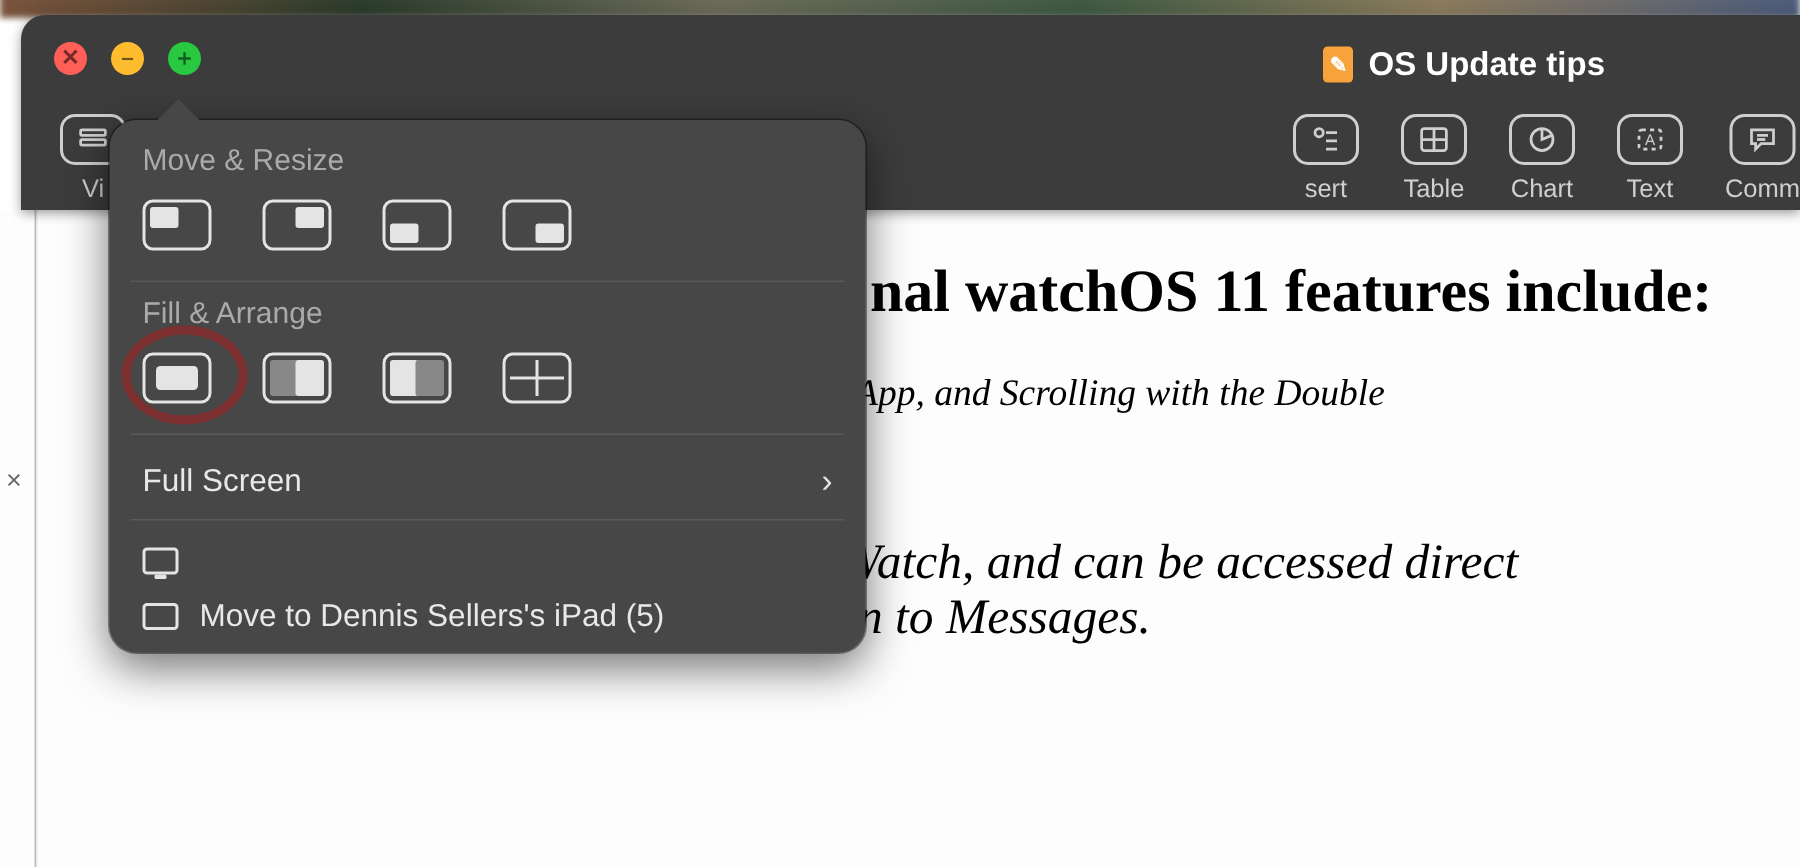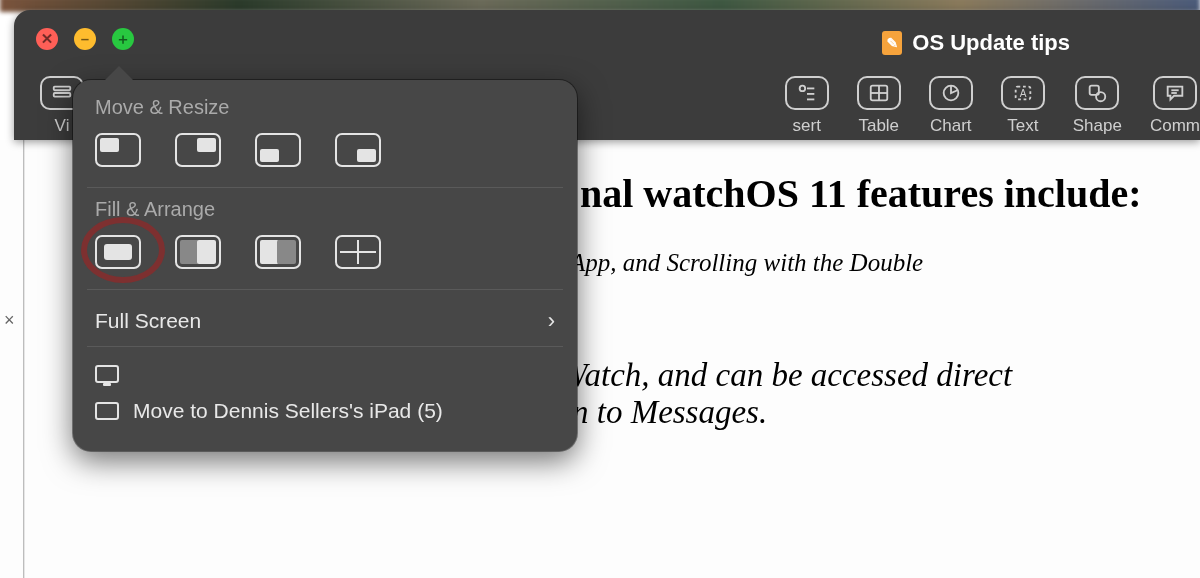--- a/index.html
+++ b/index.html
@@ -122,21 +122,21 @@
   
   .popover {
     position: absolute;
     left: 73px; top: 80px;
     width: 504px;
     background: #474747;
     border-radius: 18px;
     box-shadow: 0 10px 30px rgba(0,0,0,.55), 0 0 0 1px rgba(0,0,0,.4);
     z-index: 5;
     color: #e8e8e8;
-    padding: 16px 0 20px 0;
+    padding: 16px 0 4px 0;
   }
   .popover::before {
     content: "";
     position: absolute;
     top: -14px; left: 32px;
     width: 0; height: 0;
     border-left: 14px solid transparent;
     border-right: 14px solid transparent;
     border-bottom: 14px solid #474747;
   }
@@ -271,29 +271,20 @@
     <div class="toolbar-item">
       <div class="toolbox">
         <svg viewBox="0 0 24 24">
             <rect x="4" y="5" width="16" height="14" rx="2" stroke-dasharray="3 3"></rect>
             <text x="12" y="16" text-anchor="middle" fill="#cfcfcf" stroke="none" font-size="11" font-family="Arial">A</text>
           </svg>
       </div>
       <span>Text</span>
     </div>
 
-    <div class="toolbar-item">
-      <div class="toolbox">
-        <svg viewBox="0 0 24 24">
-            <rect x="4" y="4" width="10" height="10" rx="2"></rect>
-            <circle cx="16" cy="16" r="5"></circle>
-          </svg>
-      </div>
-      <span>Shape</span>
-    </div>
 
 
     <div class="toolbar-item">
       <div class="toolbox">
         <svg viewBox="0 0 24 24">
             <path d="M4 5 h16 v10 h-9 l-4 4 v-4 h-3 z"></path>
             <line x1="8" y1="9" x2="16" y2="9"></line>
             <line x1="8" y1="12" x2="14" y2="12"></line>
           </svg>
       </div>

